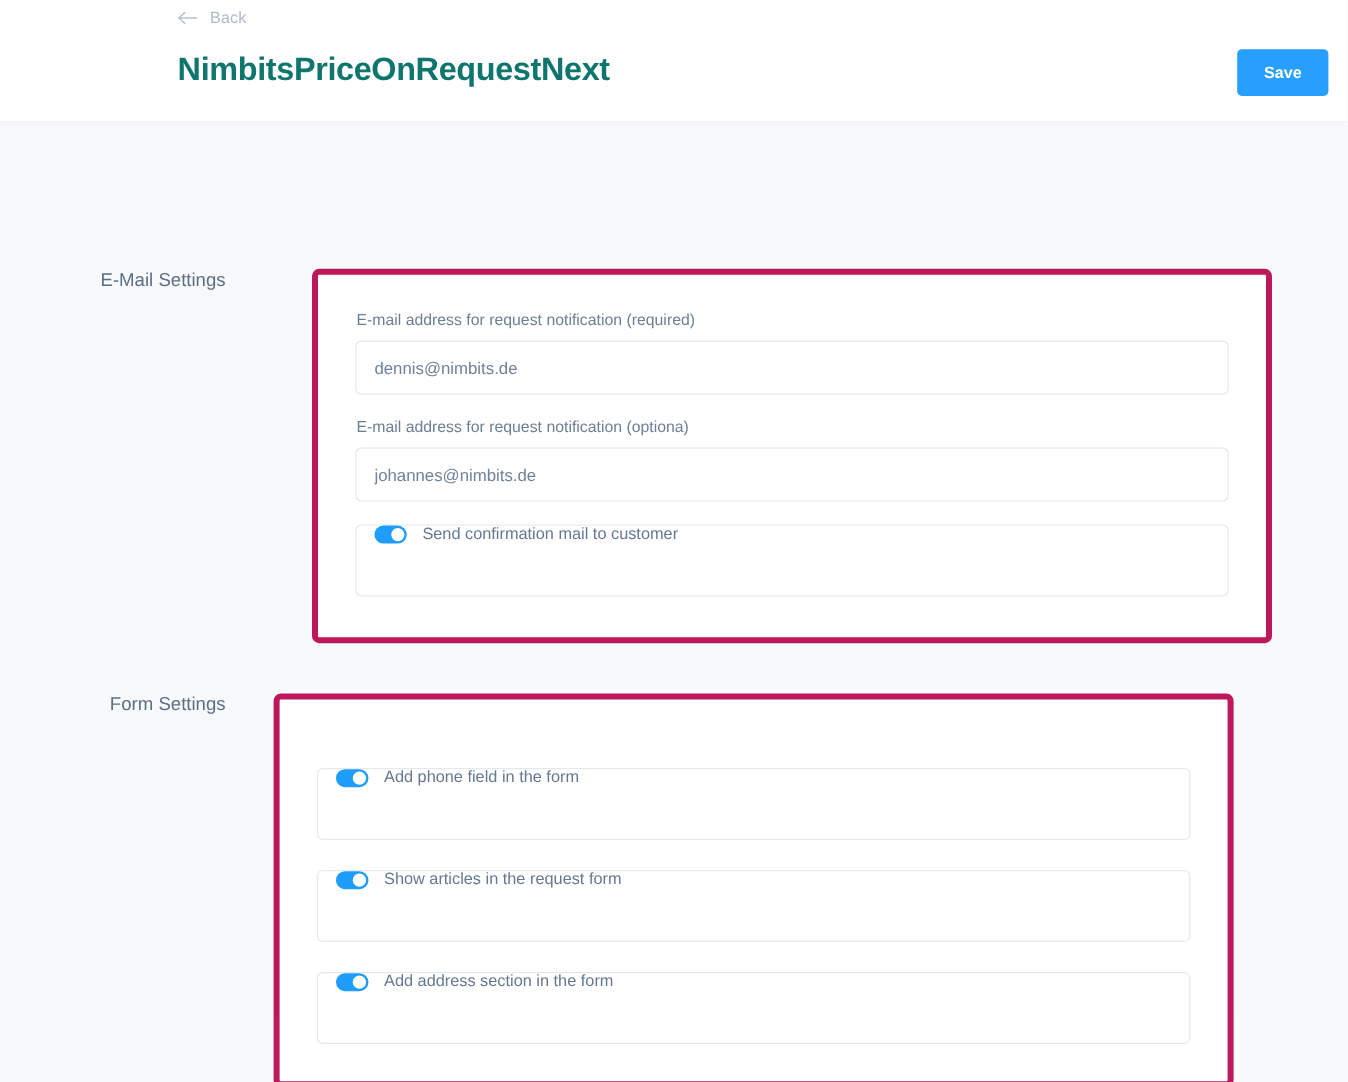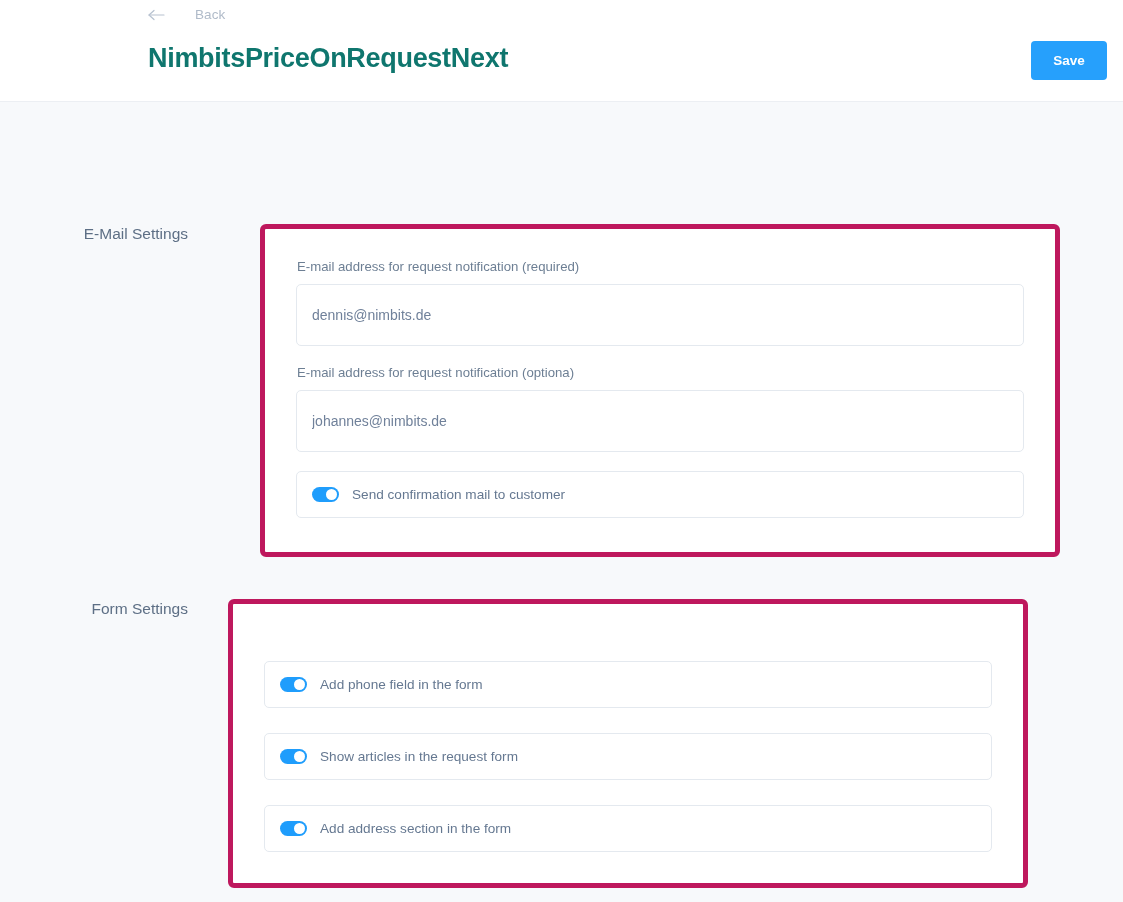--- a/index.html
+++ b/index.html
@@ -41,21 +41,20 @@
     width: 17px;
     height: 12px;
     color: #b7c2d0;
   }
   .back-arrow svg { display: block; }
 
   .back-label {
     font-size: 13.5px;
     color: #b0bbc9;
     letter-spacing: 0.1px;
-    margin-left: 20px;
   }
 
   .page-title {
     position: absolute;
     left: 148px;
     top: 44px;
     font-size: 27px;
     font-weight: bold;
     color: #0f766e;
     letter-spacing: -0.3px;
@@ -121,36 +120,35 @@
     display: block;
     font-size: 13.2px;
     color: #6d7f94;
     margin-bottom: 10px;
     padding-left: 1px;
   }
 
   .text-input {
     display: block;
     width: 100%;
-    height: 62px;
+    height: 45px;
     padding: 0 15px;
     background: #ffffff;
     border: 1px solid #e4e9ef;
     border-radius: 5px;
     font-family: "Liberation Sans", sans-serif;
     font-size: 14px;
     color: #70819a;
   }
   .text-input::placeholder { color: #aab6c6; }
 
   
   .toggle-row {
     display: flex;
-    align-items: center;
-    height: 47px;
+    height: 60px;
     padding: 0 0 0 15px;
     border: 1px solid #e4e9ef;
     border-radius: 5px;
     background: #ffffff;
     cursor: pointer;
     margin-bottom: 25px;
   }
   .toggle-row:last-child { margin-bottom: 0; }
 
   #section-email .toggle-row { margin-top: 9px; margin-bottom: 0; }

